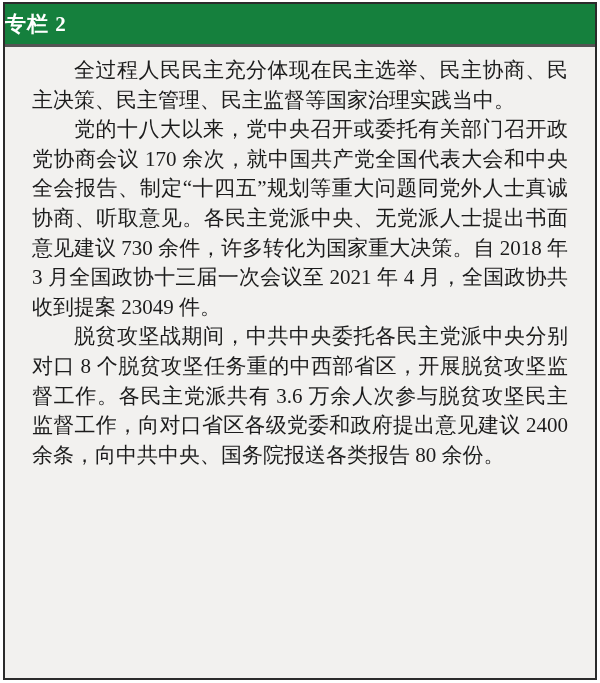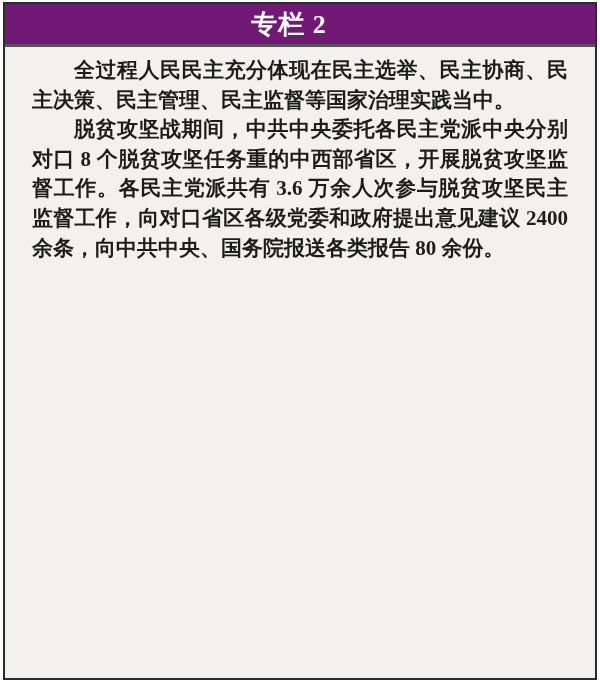--- a/index.html
+++ b/index.html
@@ -20,56 +20,56 @@
     left: 3px;
     top: 2px;
     width: 594px;
     height: 678px;
     border: 2px solid #2b2b2b;
     box-sizing: border-box;
     background: #f2f1ef;
   }
   .panel-header {
     height: 40px;
-    background: #701a75;
+    background: #15803d;
     border-bottom: 3px solid #545454;
     display: flex;
     align-items: center;
-    justify-content: center;
+    justify-content: flex-start;
     color: #ffffff;
     font-weight: bold;
-    font-size: 26px;
+    font-size: 21px;
     letter-spacing: 1px;
   }
   .panel-header .col-label {
     margin-right: 22px;
   }
   .panel-body {
     height: 486px;
     box-sizing: border-box;
     padding: 9px 27px 8px 27px;
     overflow: hidden;
     color: #1c1c1c;
     font-size: 21px;
     line-height: 29.6px;
     text-align: justify;
-    font-weight: bold;
   }
   .panel-body p {
     margin: 0;
     padding: 0;
     text-indent: 2em;
   }
 </style>
 </head>
 <body>
 
 <div class="page">
   <div class="panel">
     <div class="panel-header">
       <span class="col-label">专栏 2</span>
     </div>
     <div class="panel-body">
       <p>全过程人民民主充分体现在民主选举、民主协商、民主决策、民主管理、民主监督等国家治理实践当中。</p>
+      <p>党的十八大以来，党中央召开或委托有关部门召开政党协商会议 170 余次，就中国共产党全国代表大会和中央全会报告、制定“十四五”规划等重大问题同党外人士真诚协商、听取意见。各民主党派中央、无党派人士提出书面意见建议 730 余件，许多转化为国家重大决策。自 2018 年 3 月全国政协十三届一次会议至 2021 年 4 月，全国政协共收到提案 23049 件。</p>
       <p>脱贫攻坚战期间，中共中央委托各民主党派中央分别对口 8 个脱贫攻坚任务重的中西部省区，开展脱贫攻坚监督工作。各民主党派共有 3.6 万余人次参与脱贫攻坚民主监督工作，向对口省区各级党委和政府提出意见建议 2400 余条，向中共中央、国务院报送各类报告 80 余份。</p>
     </div>
   </div>
 </div>
 
 </body></html>

